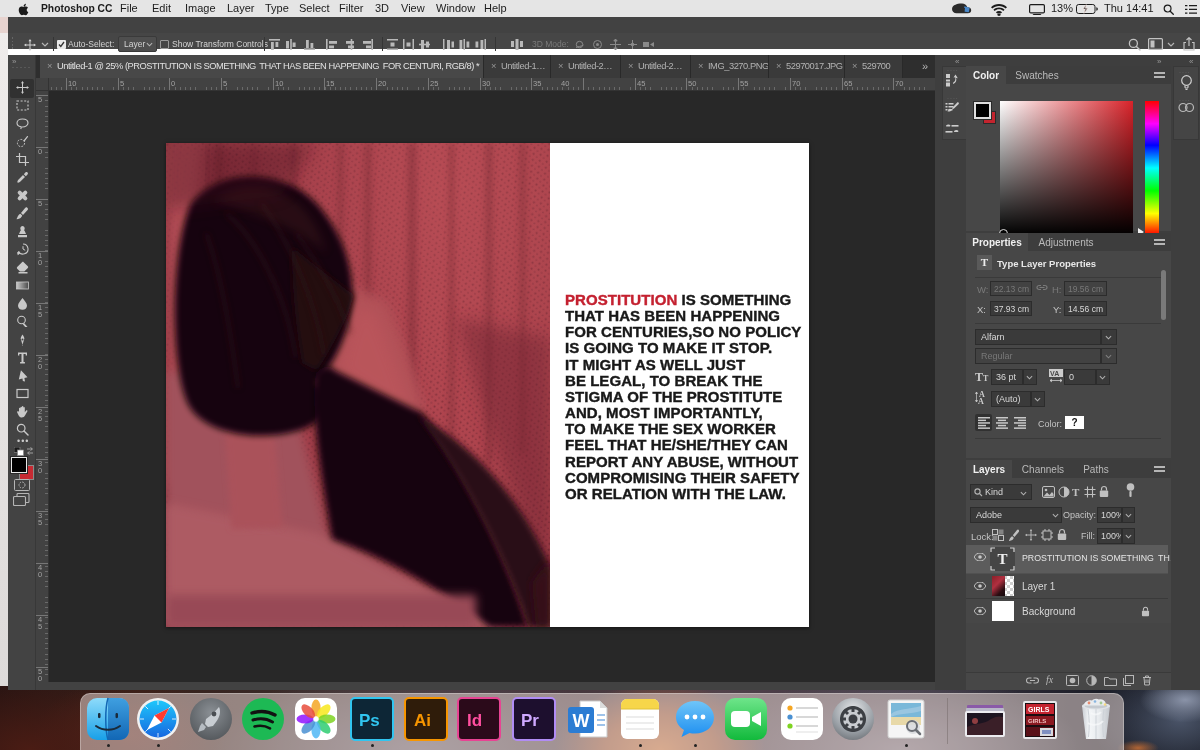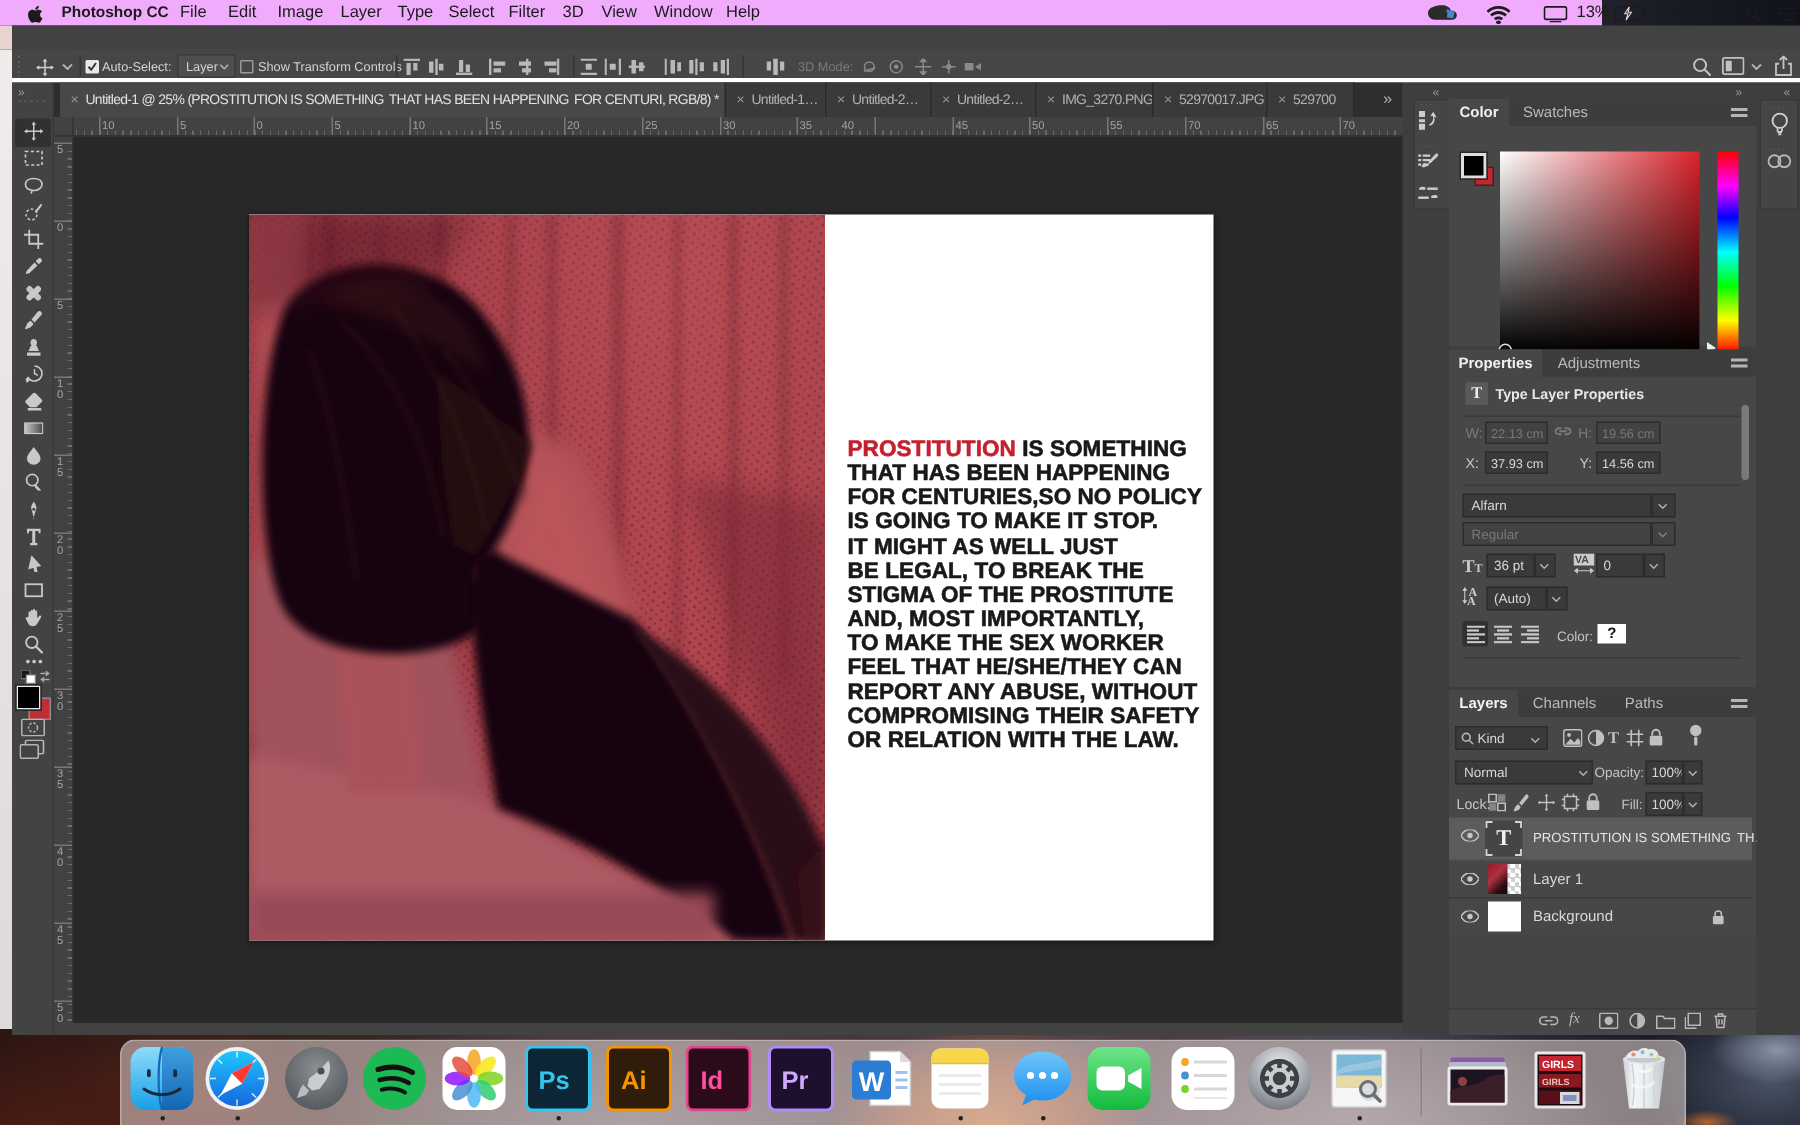--- a/index.html
+++ b/index.html
@@ -13,26 +13,26 @@
       radial-gradient(120px 70px at 130px 735px, #58241a 0%, rgba(70,30,20,0) 80%),
       radial-gradient(300px 120px at 420px 750px, #6a6470 0%, rgba(90,88,100,0) 70%),
       radial-gradient(260px 110px at 900px 750px, #7a7480 0%, rgba(90,88,100,0) 70%),
       radial-gradient(26px 10px at 1138px 748px, #b06434 0%, rgba(170,90,40,0) 80%),
       radial-gradient(60px 30px at 1185px 700px, #8a93a8 0%, rgba(90,100,120,0) 75%),
       radial-gradient(120px 80px at 1180px 720px, #4a5468 0%, rgba(40,44,58,0) 75%),
       linear-gradient(90deg, #241312 0%, #35201a 12%, #3a2a28 25%, #44343a 45%, #51414a 60%, #3a3440 78%, #1a1c26 92%, #11131b 100%);
   }
   #wallLeftStrip { left:0; top:17px; width:8px; height:16px; background:#e7d3cf; }
   #whiteStrip { left:0; top:33px; width:8px; height:653px; background:linear-gradient(180deg,#efeceb,#dddad9); }
-  #menubar { left:0; top:0; width:1068px; height:17px; background:#f0abfc; color:#1b1b1b; font-size:11px; line-height:17px; }
+  #menubar { left:0; top:0; width:1200px; height:17px; background:#e5e5e5; color:#1b1b1b; font-size:11px; line-height:17px; }
   #menubar .mi { position:absolute; top:0; white-space:nowrap; }
   #win { left:8px; top:17px; width:1192px; height:673px; background:#424242; }
   #titlebar { left:0; top:0; width:1192px; height:16px; background:#4c4c4c; border-bottom:1px solid #3a3a3a; color:#cccccc; font-size:11px; }
   .tl { position:absolute; top:4.5px; width:7px; height:7px; border-radius:50%; }
-  #optbar { left:0; top:16px; width:1192px; height:22px; background:#464646; border-bottom:3px solid #ffffff; color:#d4d4d4; font-size:8.5px; }
+  #optbar { left:0; top:16px; width:1192px; height:22px; background:#464646; border-bottom:6px solid #ffffff; color:#d4d4d4; font-size:8.5px; }
   #optbar .ob { position:absolute; top:0; }
   .vsep { position:absolute; top:4px; height:14px; width:1px; background:#353535; }
   #toolbar { left:0; top:38px; width:28px; height:635px; background:#434343; border-right:1px solid #383838; }
   .tool { position:absolute; left:8px; width:13px; height:13px; }
   #tabbar { left:28px; top:38px; width:899px; height:23px; background:#2e2e2e; font-size:9.3px; }
   .dtab { position:absolute; top:0; height:23px; background:#3a3a3a; color:#b2b2b2; line-height:23px; border-right:1px solid #292929; white-space:nowrap; overflow:hidden; letter-spacing:-0.45px; }
   .dtab.active { background:#484848; color:#e2e2e2; }
   .dtab .x { color:#989898; margin:0 5px 0 7px; }
   #hruler { left:28px; top:61px; width:904px; height:13px; background:#424242; border-bottom:1px solid #333; overflow:hidden;}
   #vruler { left:28px; top:74px; width:13px; height:591px; background:#424242; border-right:1px solid #333; overflow:hidden;}
@@ -700,21 +700,21 @@
           </g>
         </svg>
 <svg style="position:absolute;left:133px;top:25px;" width="10" height="13" viewBox="0 0 10 13">
           <rect x="0.8" y="5.5" width="8.4" height="6.5" rx="1" fill="#c0c0c0"></rect>
           <path d="M2.5 5.5V4a2.5 2.5 0 015 0v1.5" fill="none" stroke="#c0c0c0" stroke-width="1.2"></path>
         </svg>
 <svg style="position:absolute;left:160px;top:23px;" width="9" height="15" viewBox="0 0 9 15">
           <circle cx="4.5" cy="4" r="3.8" fill="#c0c0c0"></circle>
           <rect x="3.4" y="8" width="2.2" height="6" rx="1" fill="#c0c0c0"></rect>
         </svg>
-<div class="field" style="left:4px;top:47px;width:92px;height:16px;line-height:15px;padding-left:5px;">Normal</div>
+<div class="field" style="left:4px;top:47px;width:92px;height:16px;line-height:15px;padding-left:5px;">Adobe</div>
 <svg class="chev" style="left:86px;top:53px;" viewBox="0 0 8 5">
           <path d="M1 1l3 3 3-3" stroke="#b0b0b0" stroke-width="1.2" fill="none"></path>
         </svg>
 <div class="lbl" style="left:97px;top:50px;font-size:9px;">Opacity:</div>
 <div class="field" style="left:131px;top:47px;width:25px;height:16px;line-height:15px;padding-left:3px;">100%</div>
 <div class="field" style="left:156px;top:47px;width:13px;height:16px;"></div>
 <svg class="chev" style="left:159px;top:53px;" viewBox="0 0 8 5">
           <path d="M1 1l3 3 3-3" stroke="#b0b0b0" stroke-width="1.2" fill="none"></path>
         </svg>
 <div class="lbl" style="left:5px;top:71px;">Lock:</div>

